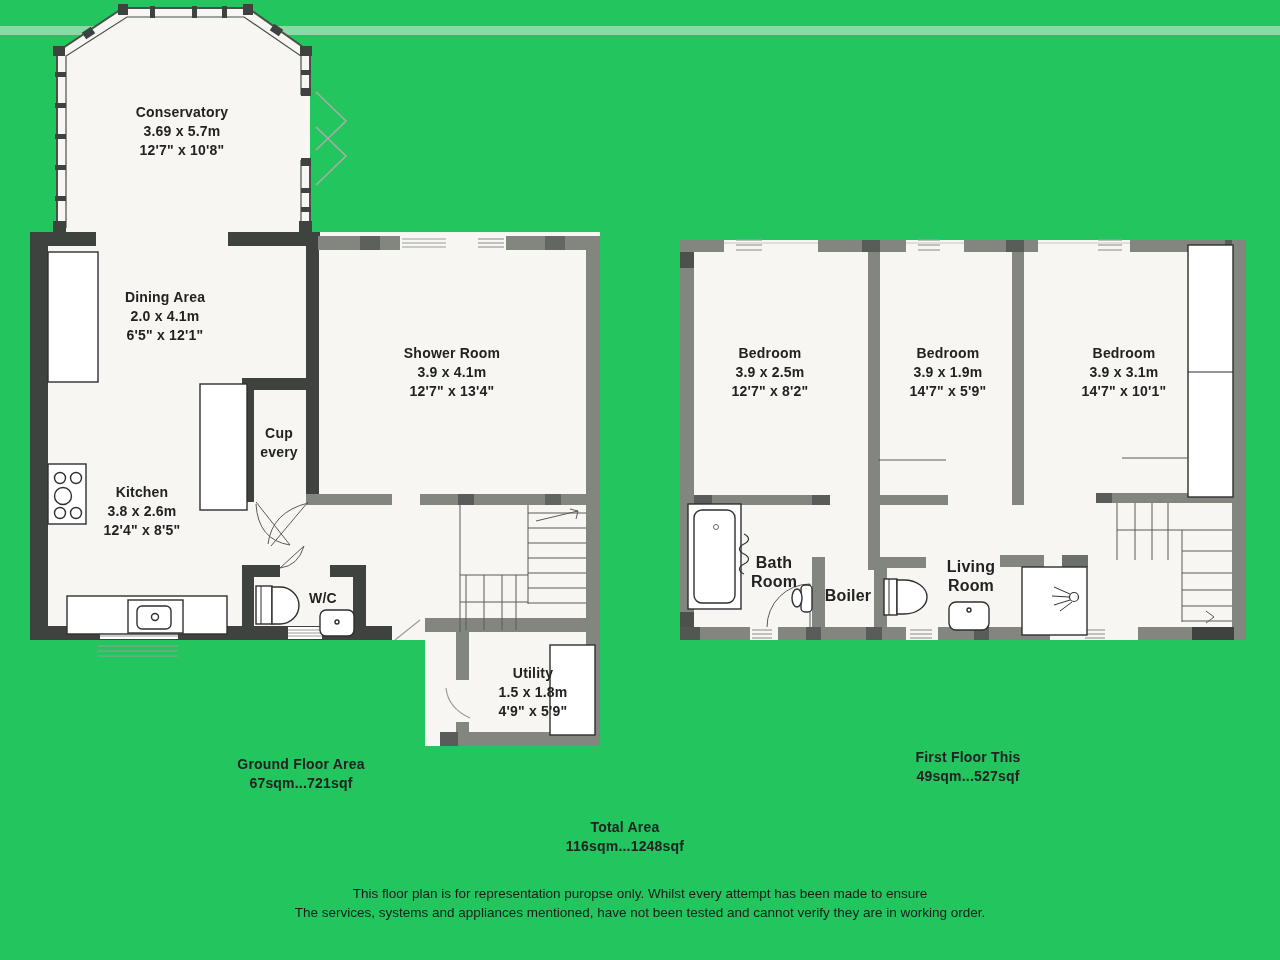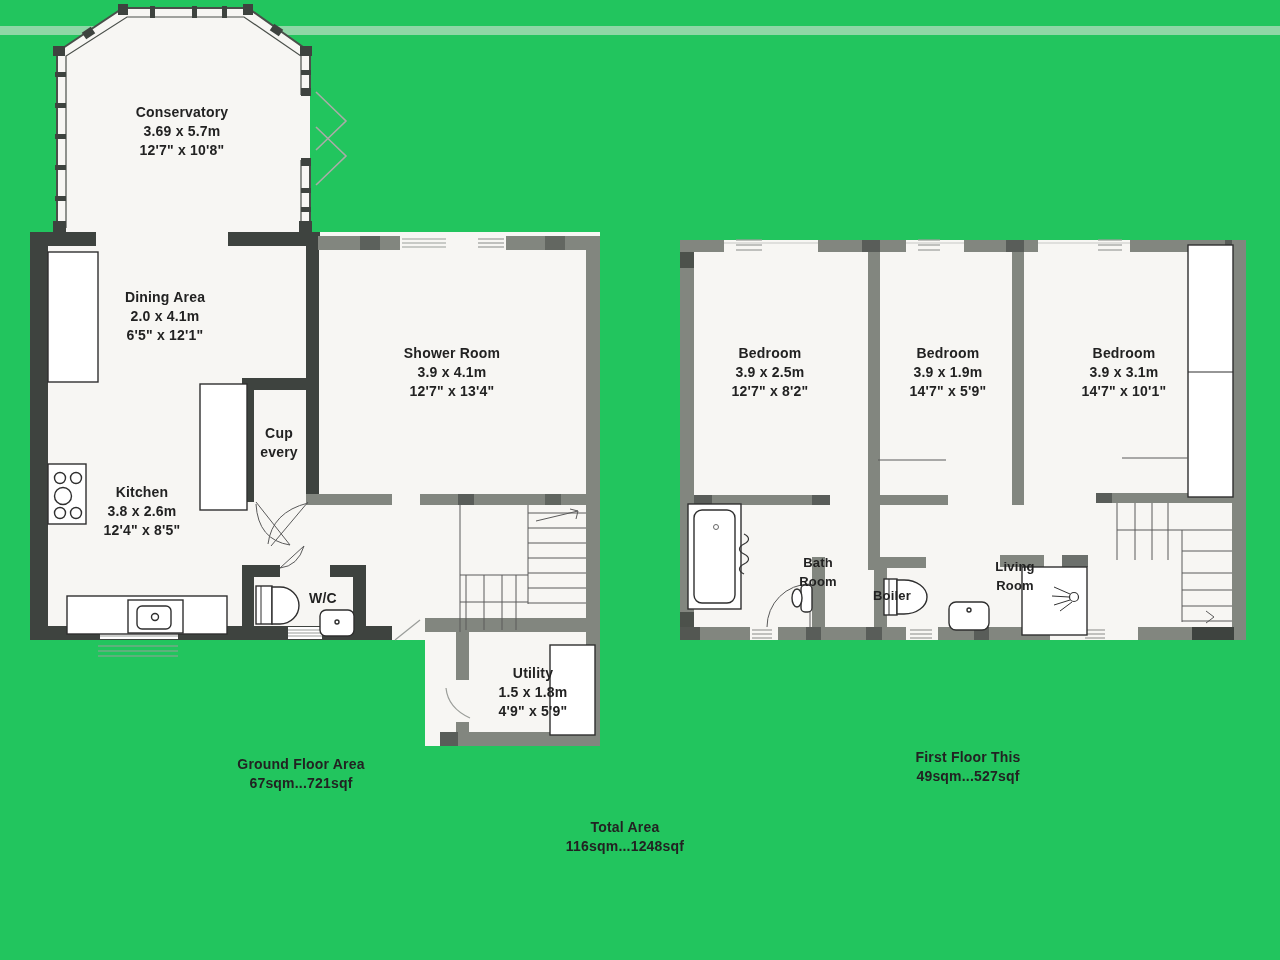--- a/index.html
+++ b/index.html
@@ -18,21 +18,21 @@
   .faint{stroke:#9a9d99;stroke-width:1.2;fill:none;}
   .roomfill{fill:#f7f6f3;}
   .streak{fill:#e8e6e2;opacity:.55;}
   .lbl{
     position:absolute;
     transform:translateX(-50%);
     text-align:center;
     font-weight:700;font-size:14px;line-height:19px;
     letter-spacing:.2px;color:#222;white-space:nowrap;
   }
-  .lbl.small{font-size:13px;margin-left:44px;}
+  .lbl.small{font-size:16px;}
   .footer{
     position:absolute;transform:translateX(-50%);
     text-align:center;font-weight:400;font-size:13.5px;
     line-height:19px;color:#1c1c1c;white-space:nowrap;
   }
 </style>
 </head>
 <body>
 
 <div class="page">
@@ -399,15 +399,17 @@
   <div>First Floor This</div>
   <div>49sqm...527sqf</div>
 </div>
 
 <div class="lbl" style="left:625px;top:818px">
   <div>Total Area</div>
   <div>116sqm...1248sqf</div>
 </div>
 
 <div class="footer" style="left:640px;top:884px">
+  <div>This floor plan is for representation puropse only. Whilst every attempt has been made to ensure</div>
+  <div>The services, systems and appliances mentioned, have not been tested and cannot verify they are in working order.</div>
 </div>
 
 </div>
 
 </body></html>

